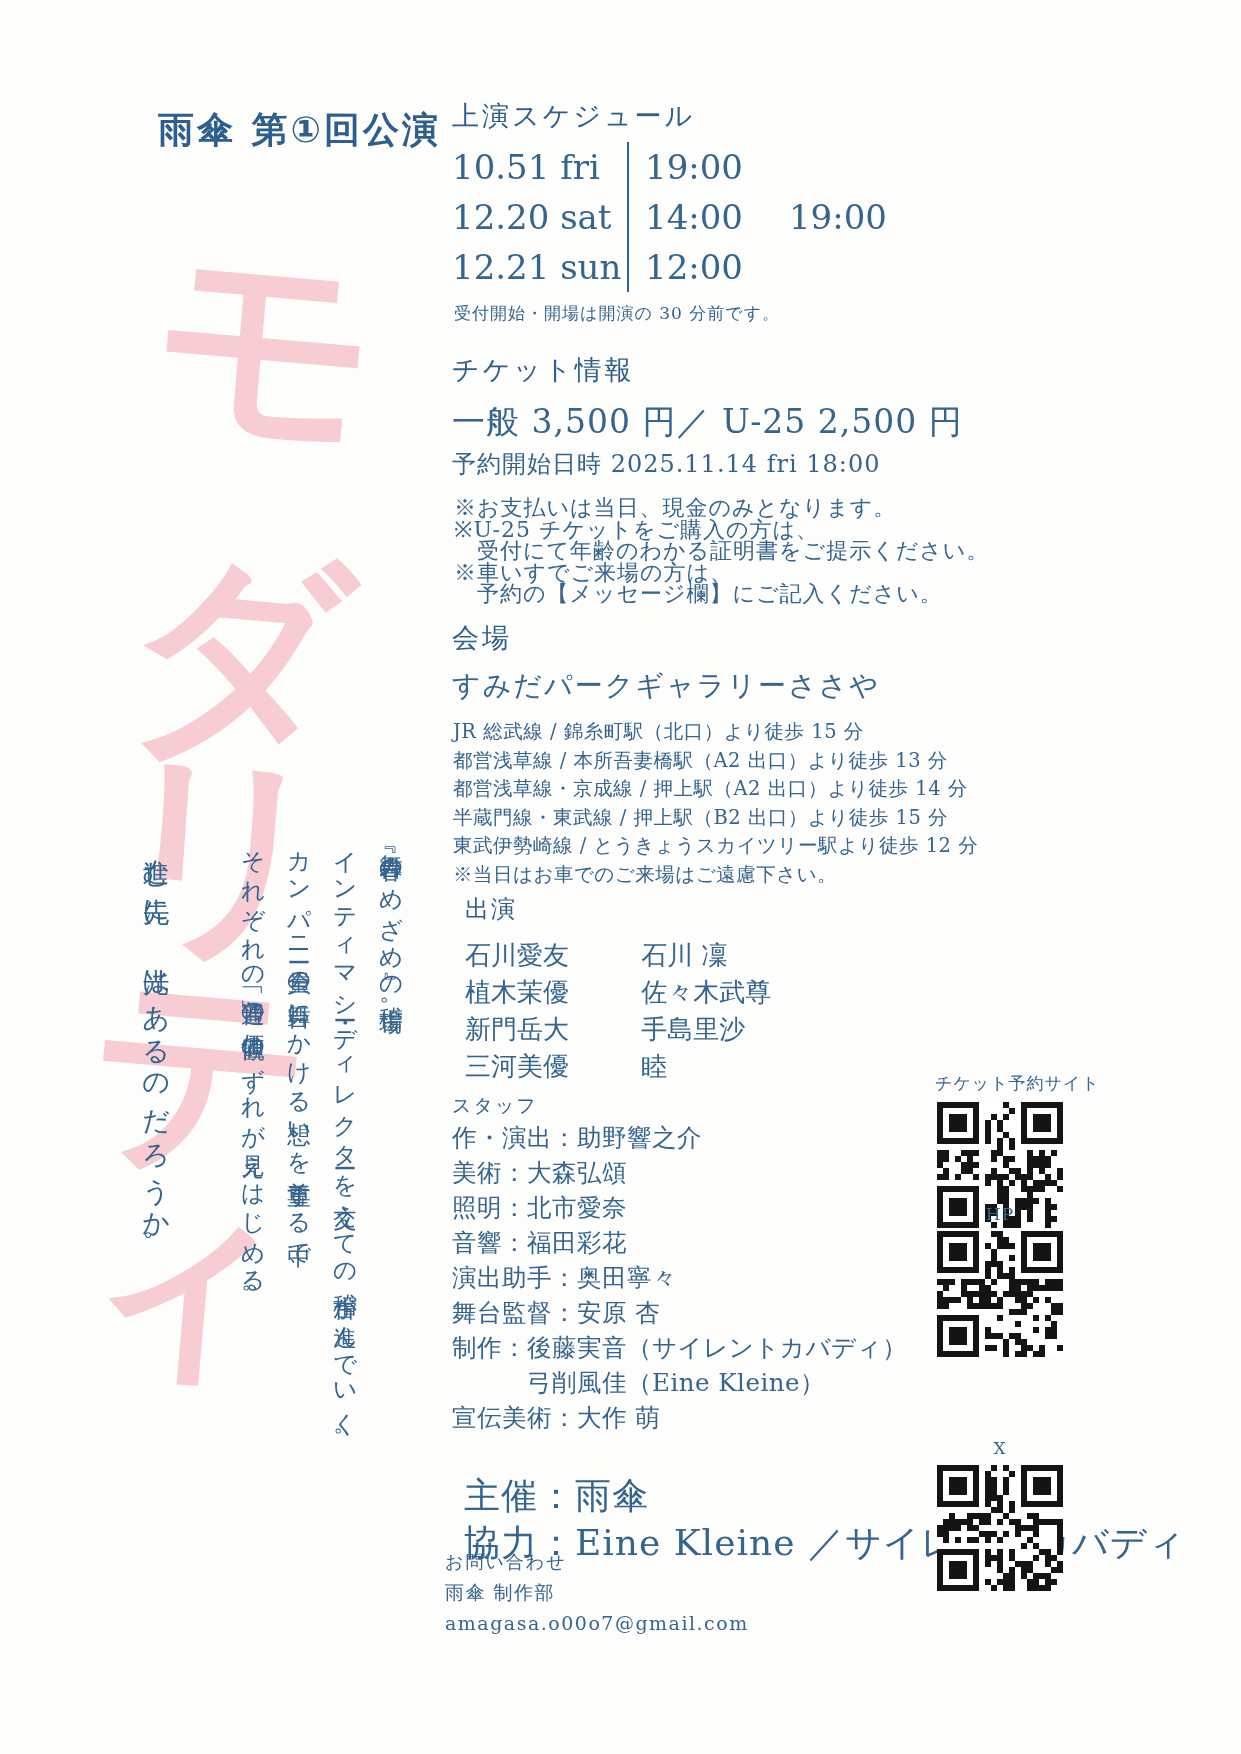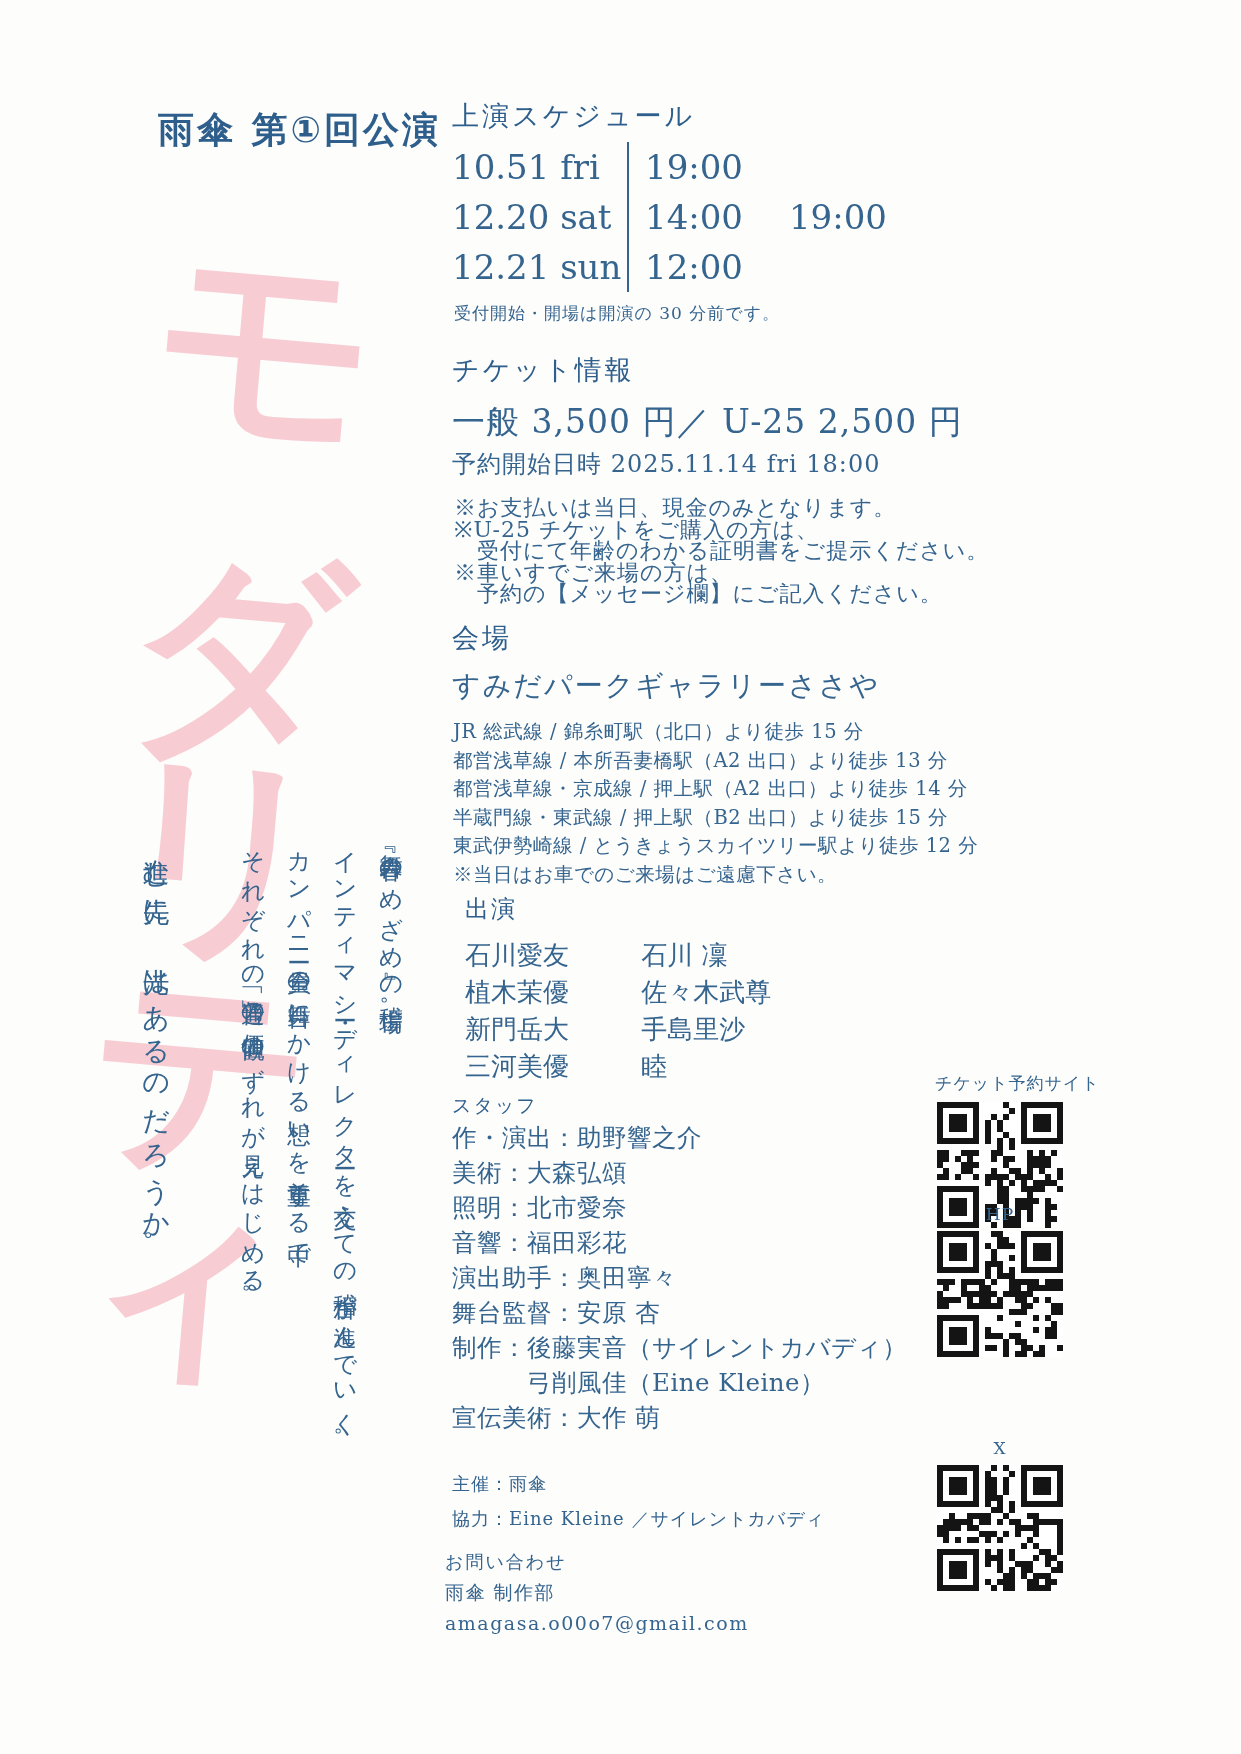--- a/index.html
+++ b/index.html
@@ -68,21 +68,21 @@
   .cast-rows{margin-top:12px;}
   .cast-row{font-size:26px;line-height:37px;}
   .cast-c1{display:inline-block;width:168px;}
 
   .sec-staff{left:452px;top:1093px;}
   .sec-staff h2{font-size:19px;letter-spacing:2px;}
   .staff-lines{margin-top:1px;}
   .staff-lines p{margin:0;font-size:24.5px;line-height:35px;letter-spacing:.5px;}
 
   .sec-credits{left:452px;top:1466px;}
-  .sec-credits p{margin:0;font-size:18px;line-height:35px;letter-spacing:1px;}
+  .sec-credits p{margin:12px;font-size:36px;line-height:35px;letter-spacing:1px;}
 
   .sec-contact{left:445px;top:1550px;}
   .sec-contact .c-head{margin:0;font-size:18px;letter-spacing:2px;}
   .sec-contact p{margin:6px 0 0;font-size:19px;letter-spacing:1.5px;}
 
   
   .qr-group{position:absolute;width:130px;text-align:center;z-index:2;}
   .qr-g1{left:935px;top:1072px;}
   .qr-g2{left:935px;top:1204px;}
   .qr-g3{left:935px;top:1438px;}

